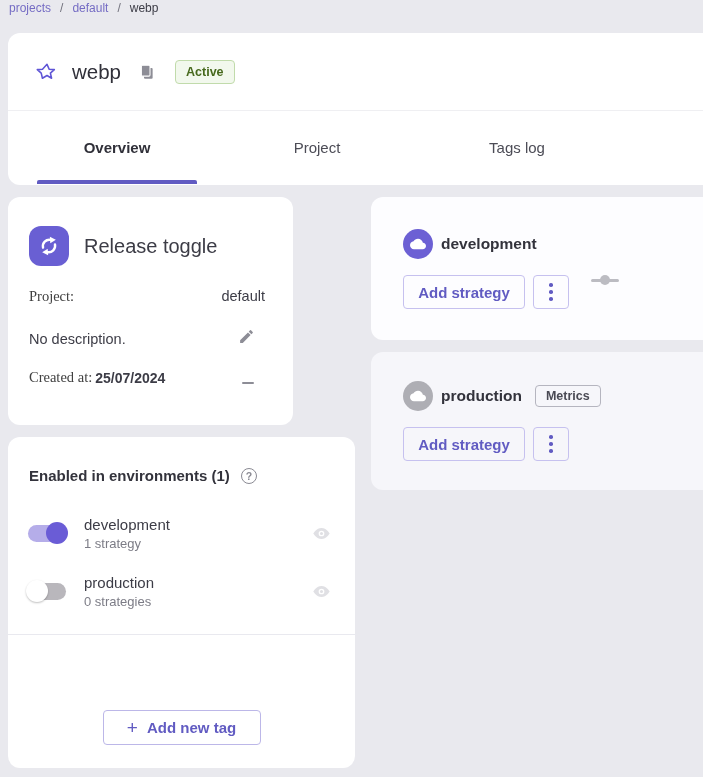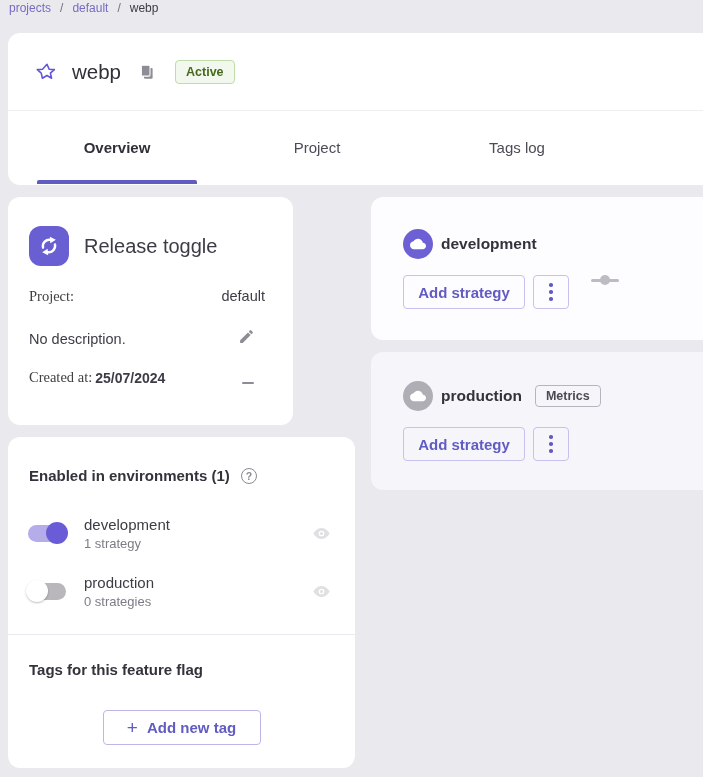--- a/index.html
+++ b/index.html
@@ -268,21 +268,20 @@
       <button class="icon-btn eye-btn">
         <svg width="19" height="19" viewBox="0 0 24 24">
           <path fill="#e0e0e4" fill-rule="evenodd" d="M12 5C5.5 5 1.7 12 1.7 12S5.5 19 12 19s10.3-7 10.3-7S18.5 5 12 5zm0 10.6a3.6 3.6 0 1 1 0-7.2 3.6 3.6 0 0 1 0 7.2z"></path>
           <circle fill="#e0e0e4" cx="12" cy="12" r="1.9"></circle>
         </svg>
       </button>
     </div>
 
     <div class="panel-divider"></div>
 
-    <h3 class="tags-title">Tags for this feature flag</h3>
     <button class="add-tag-btn">
       <span class="plus">+</span>
       <span>Add new tag</span>
     </button>
   </section>
 
   <section class="env-card env-card-dev">
     <div class="cloud-badge cloud-dev">
       <svg width="16" height="16" viewBox="0 0 24 24">
         <path fill="#ffffff" d="M19.35 10.04C18.67 6.59 15.64 4 12 4 9.11 4 6.6 5.64 5.35 8.04 2.34 8.36 0 10.91 0 14c0 3.31 2.69 6 6 6h13c2.76 0 5-2.24 5-5 0-2.64-2.05-4.78-4.65-4.96z"></path>

